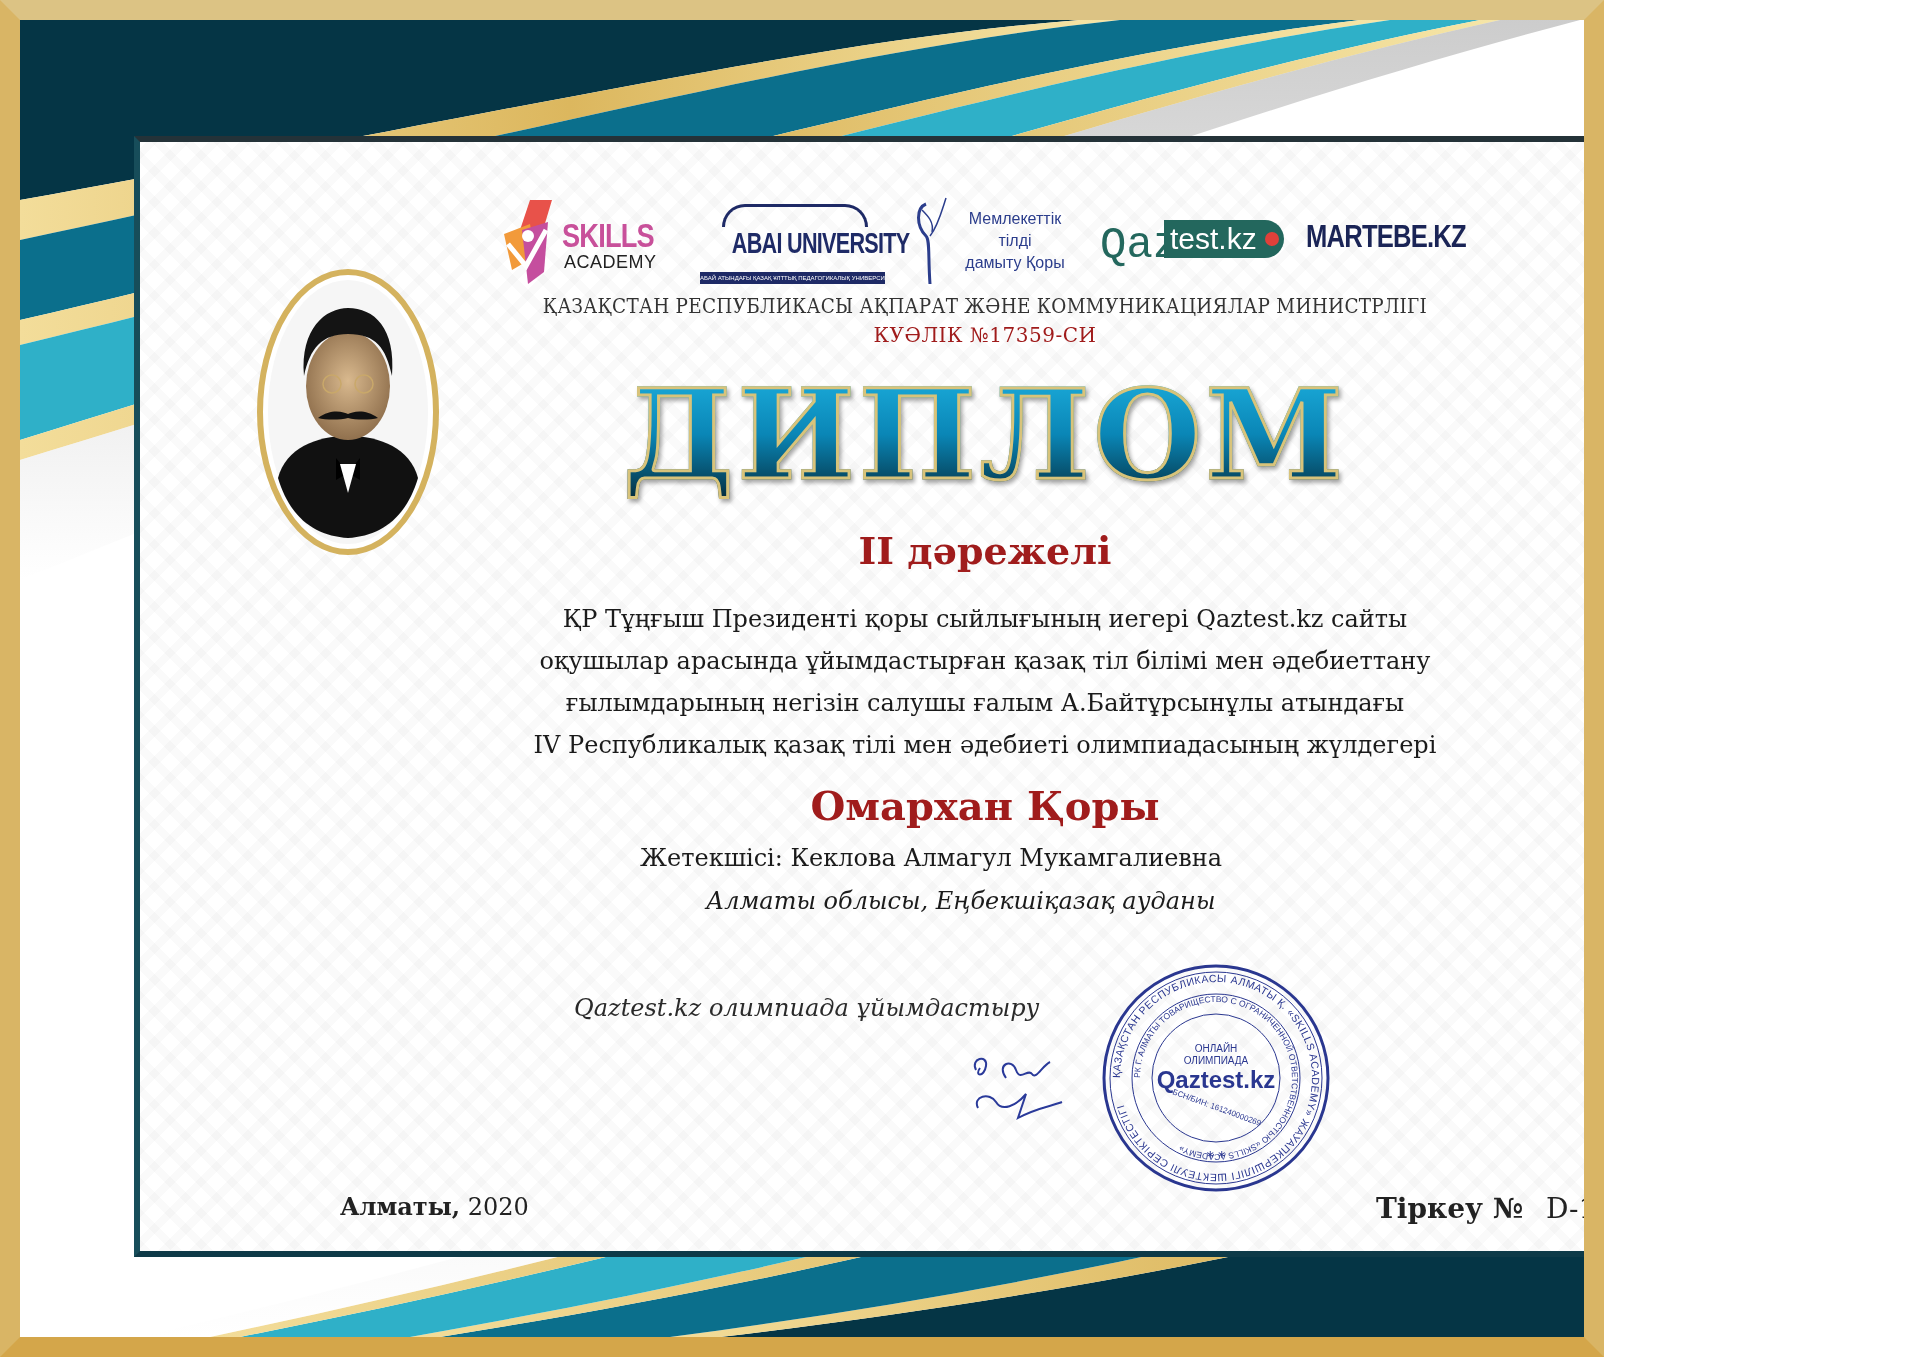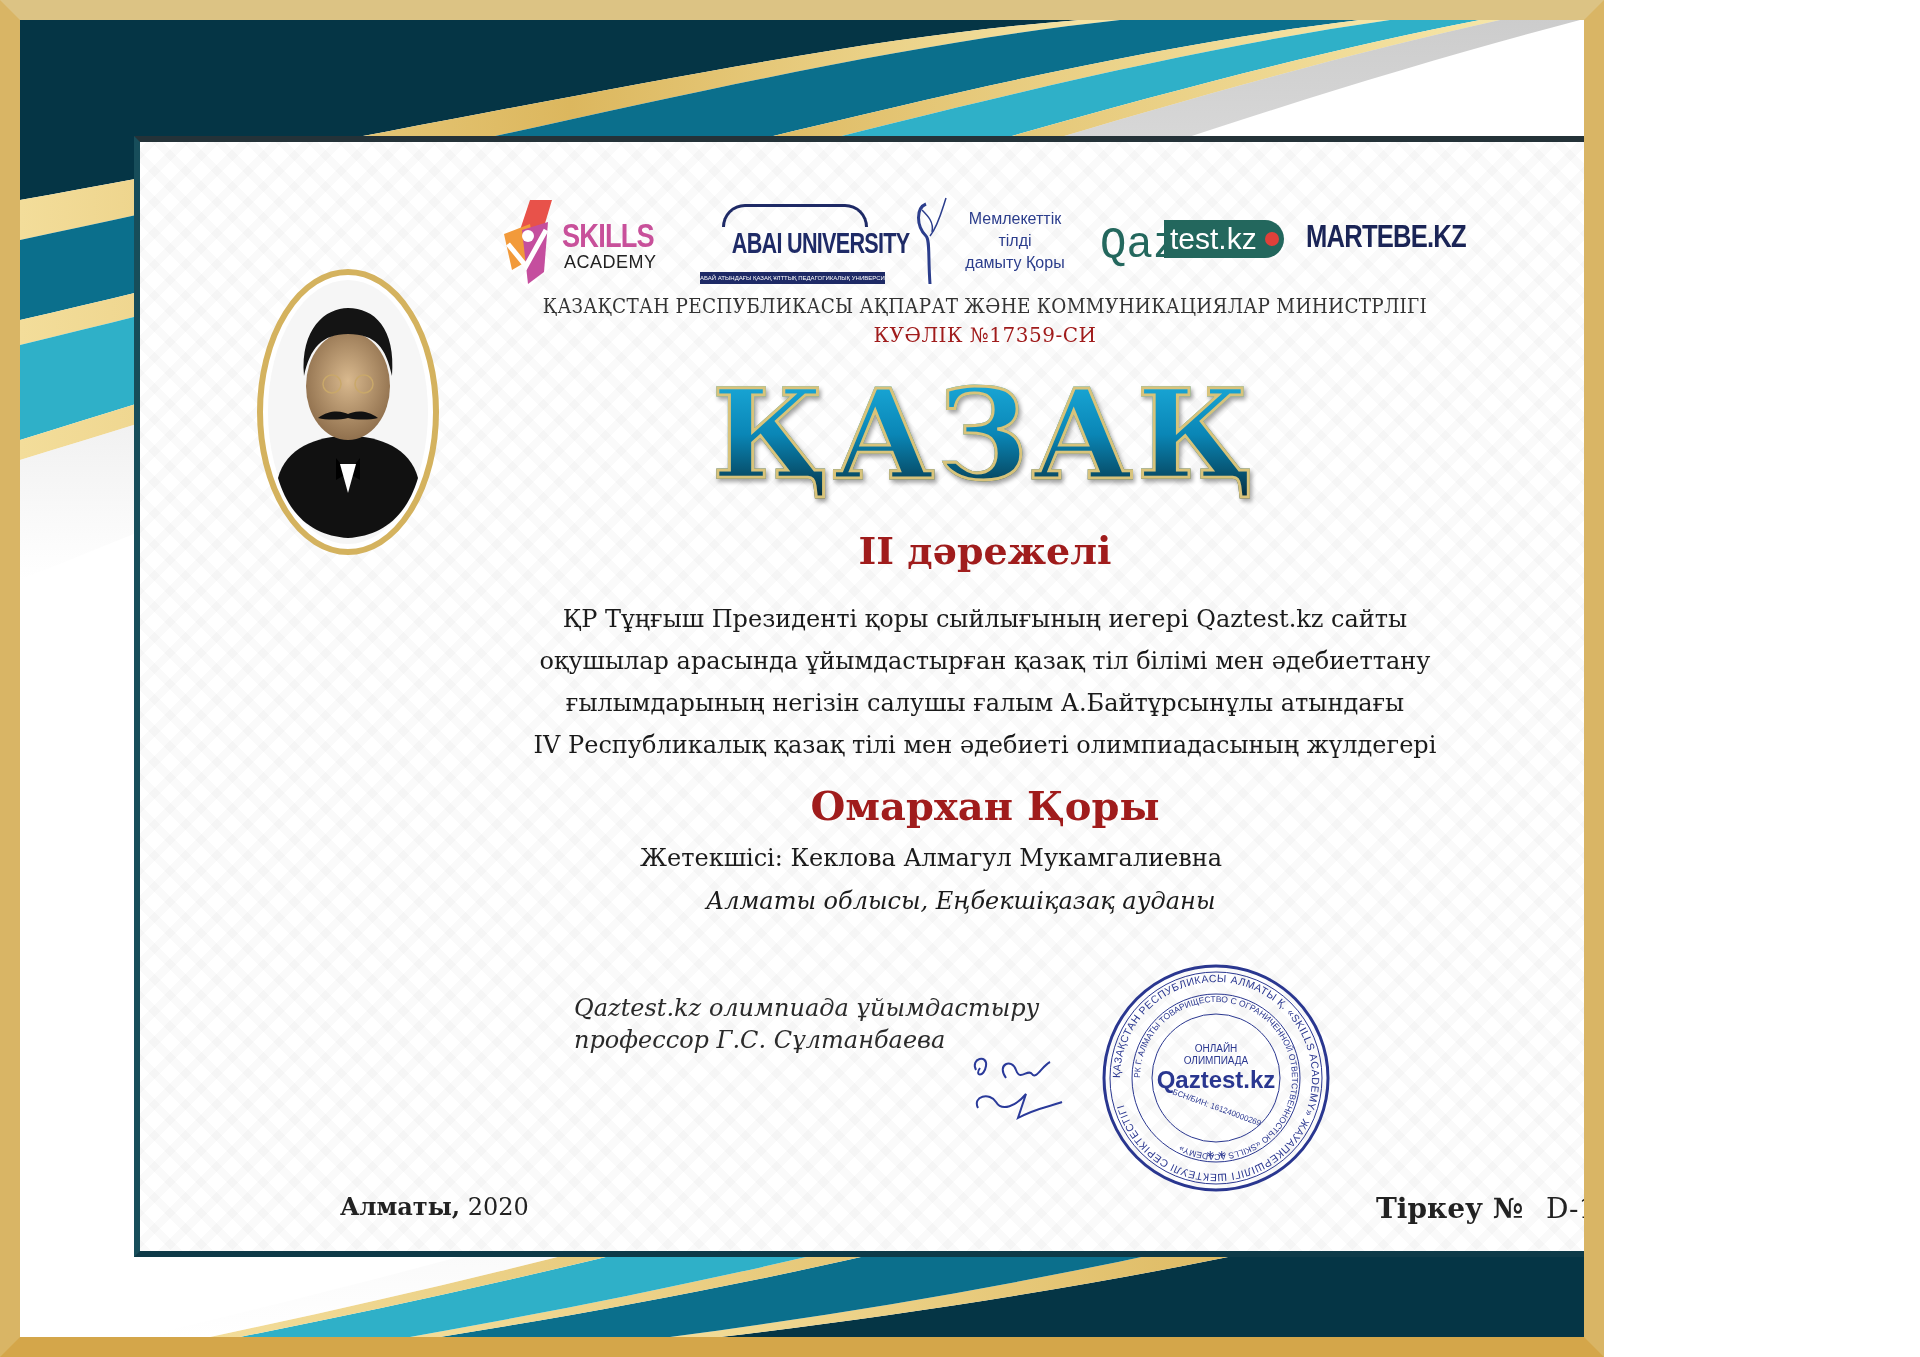--- a/index.html
+++ b/index.html
@@ -190,37 +190,36 @@
       </div>
 
       <div class="logo logo-martebe">
         <span class="martebe-text">MARTEBE.KZ</span>
       </div>
     </div>
 
     <div class="ministry">ҚАЗАҚСТАН РЕСПУБЛИКАСЫ АҚПАРАТ ЖӘНЕ КОММУНИКАЦИЯЛАР МИНИСТРЛІГІ</div>
     <div class="license">КУӘЛІК №17359-СИ</div>
 
-    <div class="diploma-title">ҚАЗАҚ</div>
+    <div class="diploma-title">ДИПЛОМ</div>
     <div class="degree">II дәрежелі</div>
 
     <div class="body-text">
       <div>ҚР Тұңғыш Президенті қоры сыйлығының иегері Qaztest.kz сайты</div>
       <div>оқушылар арасында ұйымдастырған қазақ тіл білімі мен әдебиеттану</div>
       <div>ғылымдарының негізін салушы ғалым А.Байтұрсынұлы атындағы</div>
       <div>IV Республикалық қазақ тілі мен әдебиеті олимпиадасының жүлдегері</div>
     </div>
 
     <div class="recipient">Омархан Қоры</div>
     <div class="supervisor">Жетекшісі: Кеклова Алмагул Мукамгалиевна</div>
     <div class="region">Алматы облысы, Еңбекшіқазақ ауданы</div>
 
     <div class="committee">
       <div>Qaztest.kz олимпиада ұйымдастыру</div>
-      <div>профессор Г.С. Сұлтанбаева</div>
     </div>
 
     <svg class="signature" viewBox="0 0 100 80">
       <path d="M10 22 C4 10 22 6 20 18 C18 30 8 28 14 20" fill="none" stroke="#2a3a9a" stroke-width="2"></path>
       <path d="M40 30 C30 16 46 10 50 22 C54 34 62 20 66 26 C70 32 76 18 84 14" fill="none" stroke="#2a3a9a" stroke-width="2"></path>
       <path d="M12 60 C6 48 24 44 30 54 C36 64 50 58 60 46 L52 70 C70 60 86 58 96 54" fill="none" stroke="#2a3a9a" stroke-width="2"></path>
     </svg>
 
     <svg class="seal" viewBox="0 0 232 232">
       <defs>

